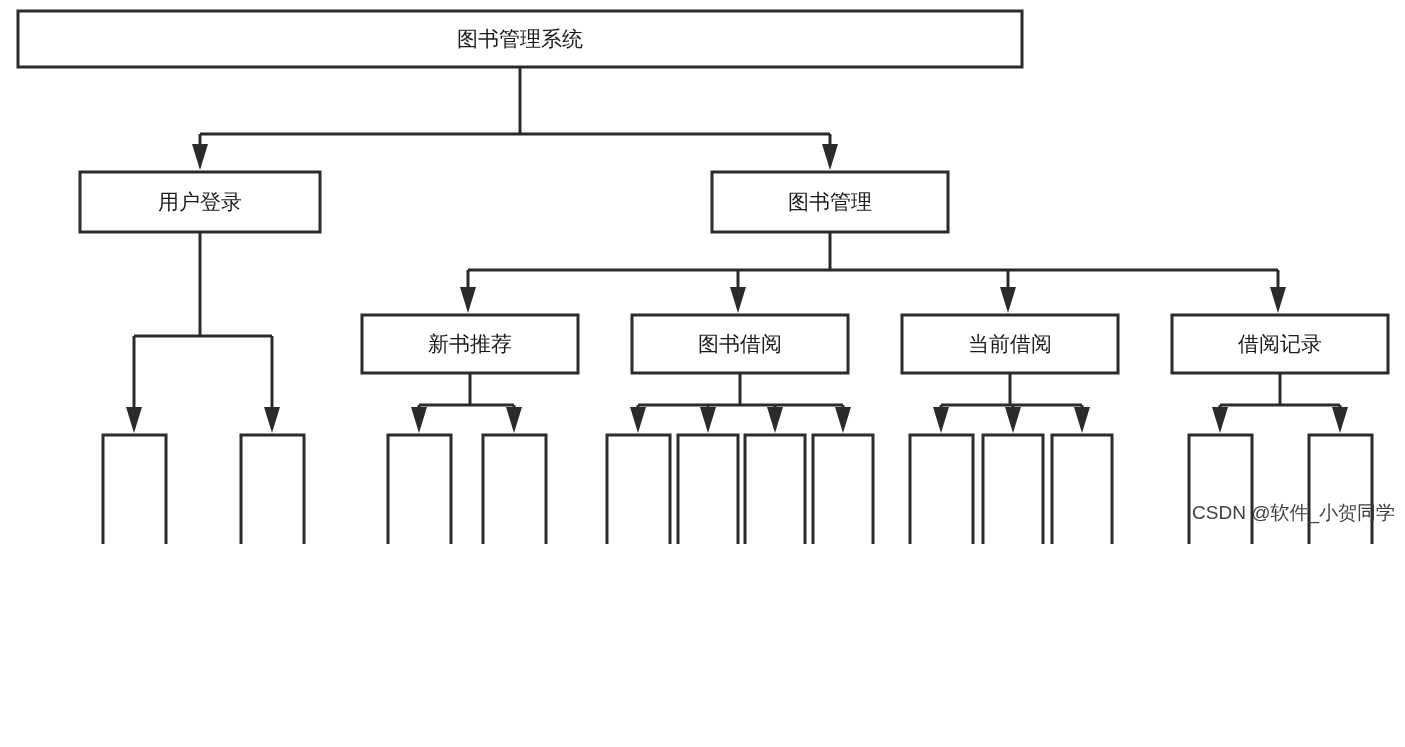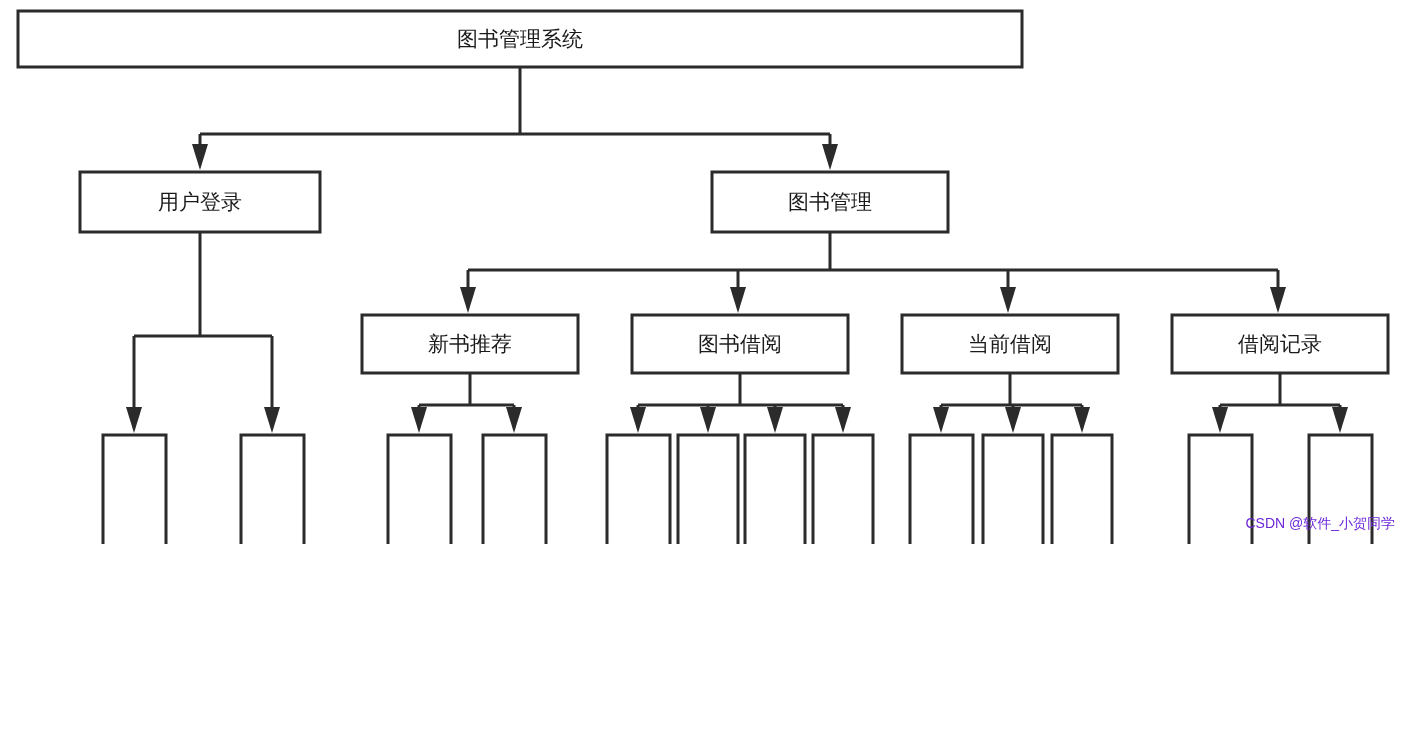--- a/index.html
+++ b/index.html
@@ -58,24 +58,24 @@
     text-align: center;
     writing-mode: vertical-rl;
     text-orientation: upright;
     letter-spacing: 1px;
     white-space: nowrap;
     pointer-events: none;
   }
   .watermark {
     position: absolute;
     right: 10px;
-    bottom: 11px;
+    bottom: 18px;
     font-family: "Liberation Sans", "DejaVu Sans", sans-serif;
-    font-size: 14px;
-    color: #6d28d9;
+    font-size: 19px;
+    color: #404040;
     white-space: nowrap;
     user-select: none;
   }
 </style>
 </head>
 <body>
 
 <div id="diagram-root">
 
   <svg class="diagram-canvas" viewBox="0 0 1405 747">

